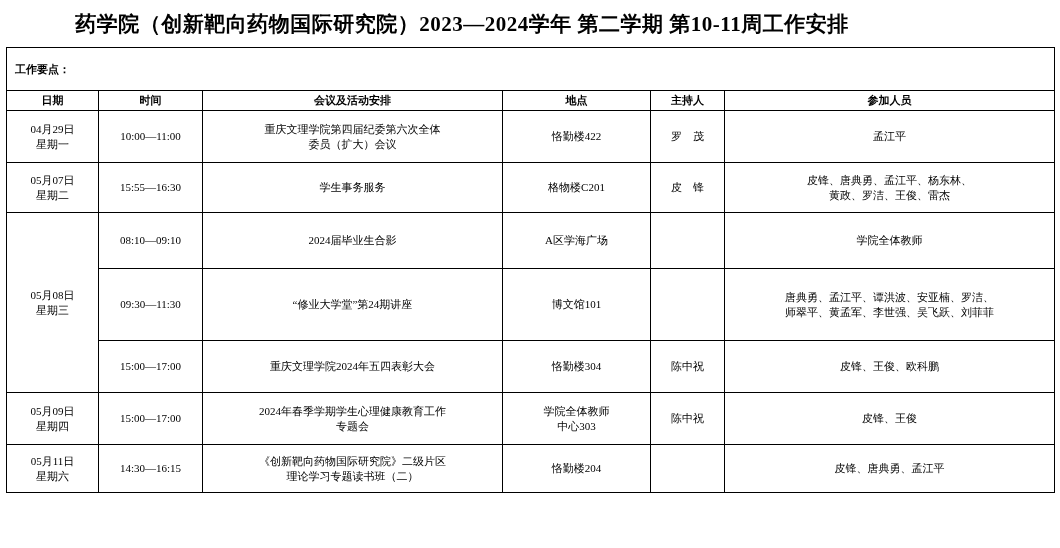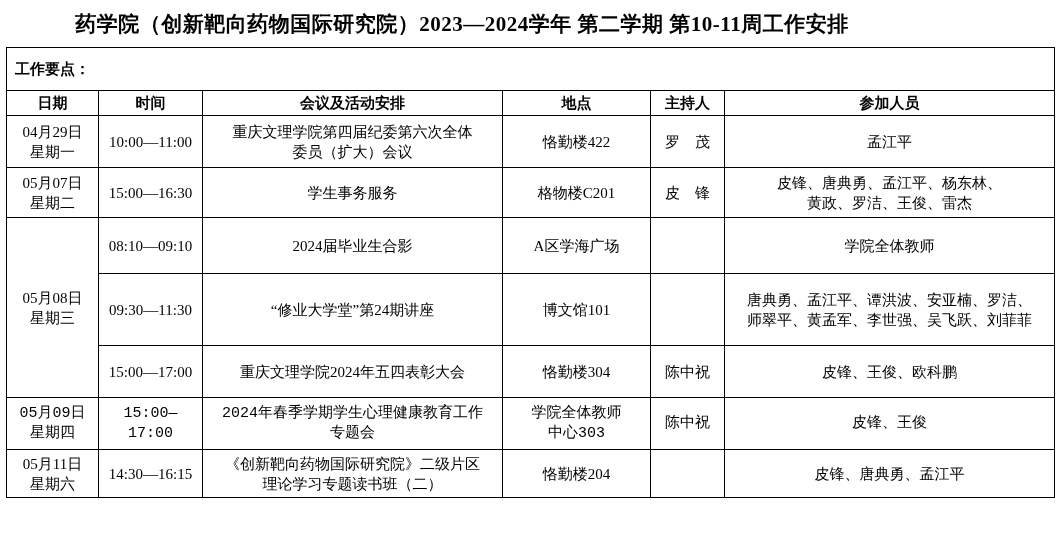--- a/index.html
+++ b/index.html
@@ -33,21 +33,21 @@
     border-collapse: collapse;
     width: 1048px;
     margin: 0 auto;
     table-layout: fixed;
   }
   table.sched td, table.sched th {
     border: 1px solid #000000;
     padding: 2px 4px;
     vertical-align: middle;
     text-align: center;
-    font-size: 15px;
+    font-size: 11px;
     line-height: 1.35;
   }
   .keypoints-cell {
     text-align: left !important;
     font-weight: bold;
     font-size: 16px;
     padding: 6px 8px !important;
     height: 30px;
   }
   .col-date   { width: 92px; }
@@ -62,21 +62,21 @@
     line-height: 1.4;
   }
   .time-cell { font-size: 15px; }
   .event-cell { font-size: 15px; margin-top: 26px; }
   .people-cell { font-size: 15px; }
   .row-h-1 { height: 52px; }
   .row-h-2 { height: 50px; }
   .row-h-3 { height: 56px; }
   .row-h-4 { height: 72px; }
   .row-h-5 { height: 52px; }
-  .row-h-6 { height: 52px; font-family: Liberation Mono, monospace; }
+  .row-h-6 { height: 52px; }
   .row-h-7 { height: 48px; }
   .nowrap-line { display: block; }
 </style>
 </head>
 <body>
 
 <div class="page">
 
   <div class="title">药学院（创新靶向药物国际研究院）2023—2024学年 第二学期 第10-11周工作安排</div>
 
@@ -120,21 +120,21 @@
           <span class="nowrap-line">孟江平</span>
           <span class="nowrap-line"></span>
         </td>
       </tr>
 
       <tr class="row-h-2">
         <td class="date-cell">
           <span class="nowrap-line">05月07日</span>
           <span class="nowrap-line">星期二</span>
         </td>
-        <td class="time-cell">15:00—16:30</td>
+        <td class="time-cell">15:55—16:30</td>
         <td class="event-cell">学生事务服务</td>
         <td>格物楼C201</td>
         <td>皮　锋</td>
         <td class="people-cell">
           <span class="nowrap-line">皮锋、唐典勇、孟江平、杨东林、</span>
           <span class="nowrap-line">黄政、罗洁、王俊、雷杰</span>
         </td>
       </tr>
 
       <tr class="row-h-3">

